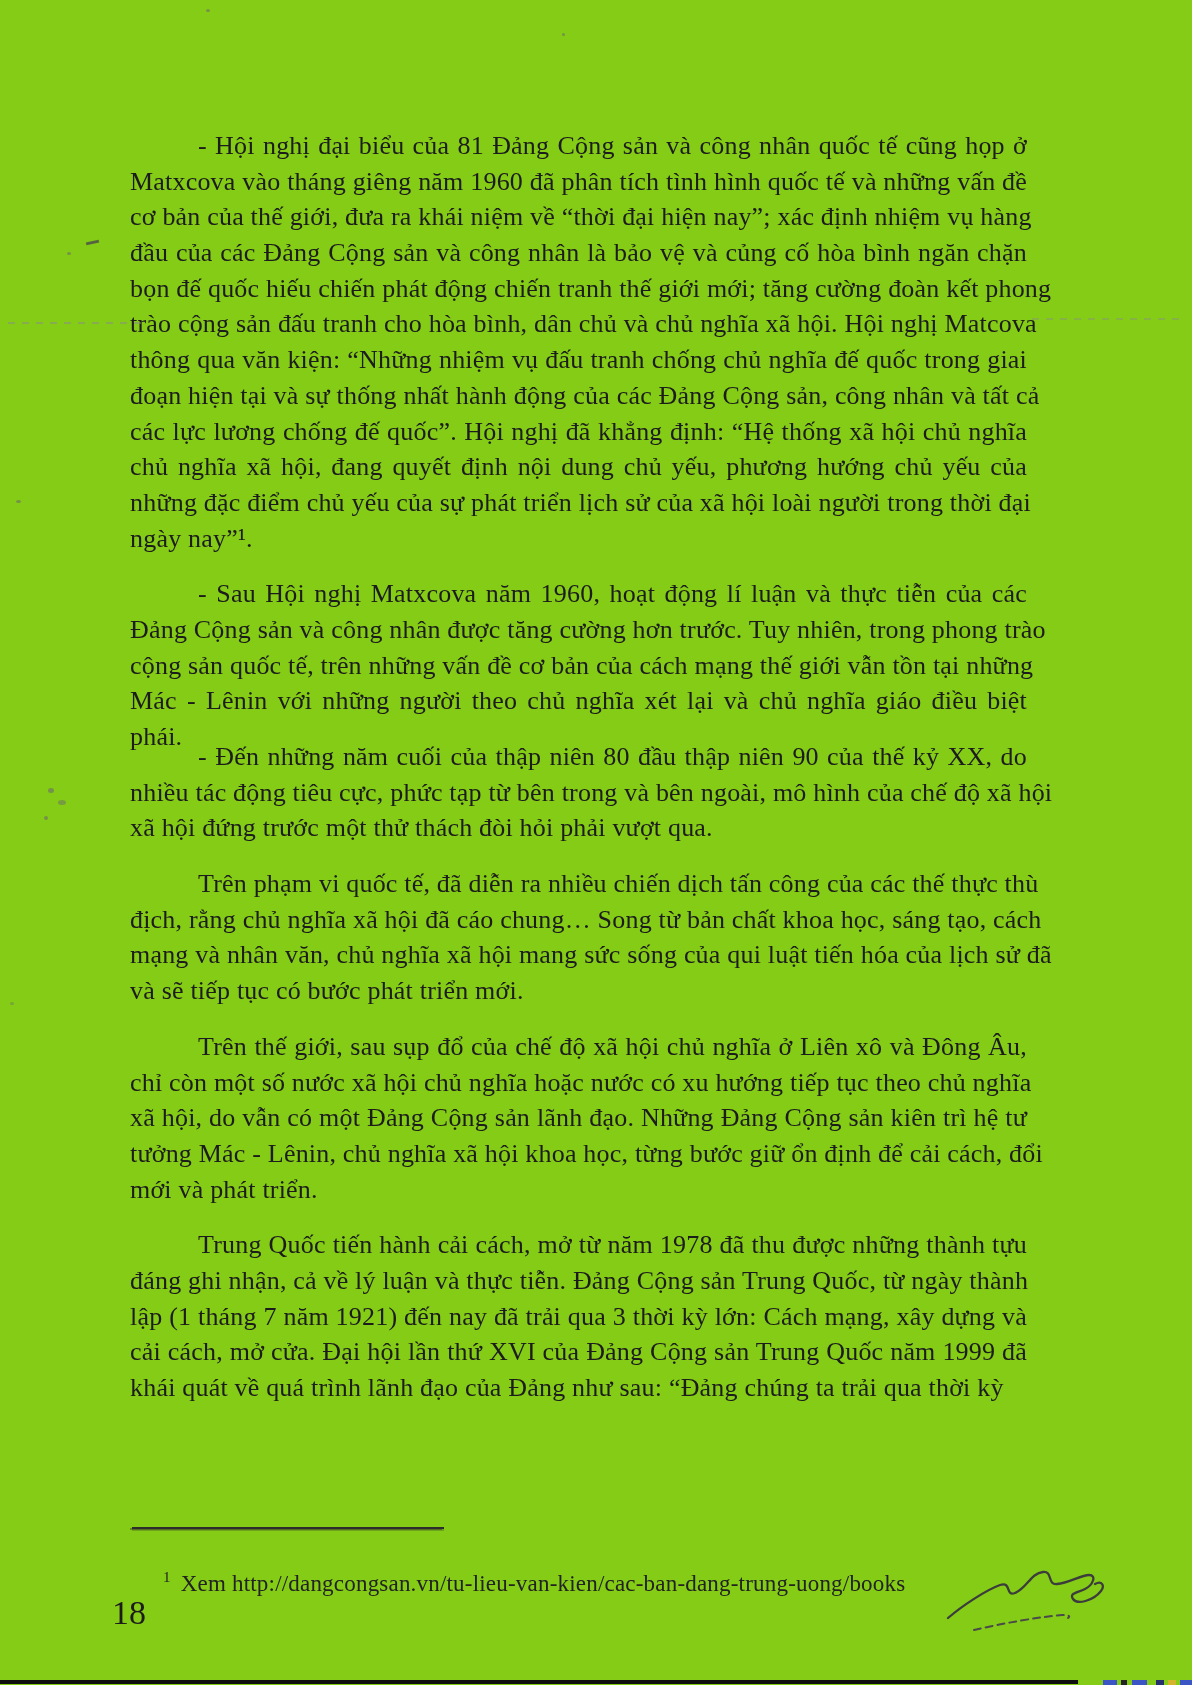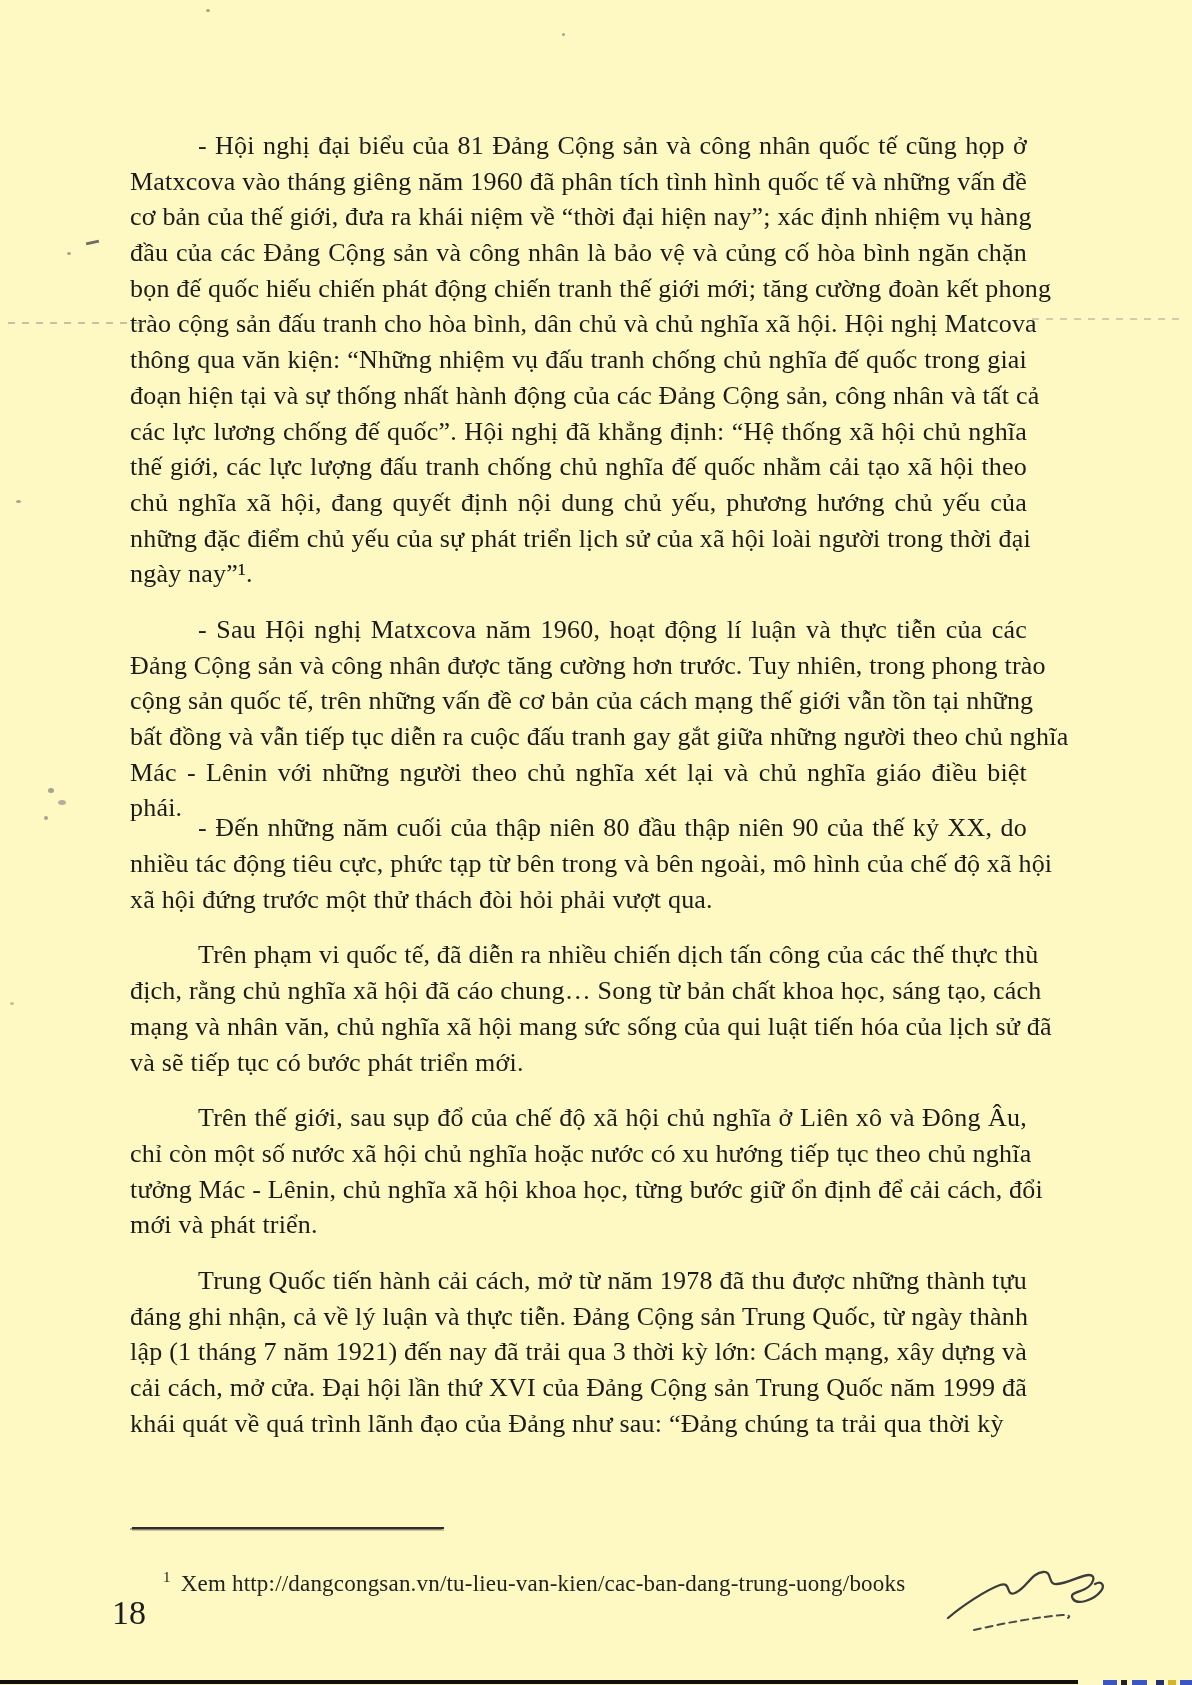--- a/index.html
+++ b/index.html
@@ -1,19 +1,19 @@
 <!DOCTYPE html>
 <html><head>
 <meta charset="utf-8">
 <style>
   html,body{margin:0;padding:0;background:#e8e8e8;}
   .page{
     position:relative;
     width:1192px;height:1685px;
-    background:#fef9c3;
+    background:#84cc16;
     overflow:hidden;
     font-family:"Liberation Serif","DejaVu Serif",serif;
     color:#1c1c1c;
   }
   .textblock{
     position:absolute;
     left:130px;top:128px;
     width:897px;
   }
   .para{margin:0 0 20px 0;}
@@ -66,46 +66,45 @@
       <div class="para">
         <div class="line indent">- Hội nghị đại biểu của 81 Đảng Cộng sản và công nhân quốc tế cũng họp ở</div>
         <div class="line">Matxcova vào tháng giêng năm 1960 đã phân tích tình hình quốc tế và những vấn đề</div>
         <div class="line">cơ bản của thế giới, đưa ra khái niệm về “thời đại hiện nay”; xác định nhiệm vụ hàng</div>
         <div class="line">đầu của các Đảng Cộng sản và công nhân là bảo vệ và củng cố hòa bình ngăn chặn</div>
         <div class="line">bọn đế quốc hiếu chiến phát động chiến tranh thế giới mới; tăng cường đoàn kết phong</div>
         <div class="line">trào cộng sản đấu tranh cho hòa bình, dân chủ và chủ nghĩa xã hội. Hội nghị Matcova</div>
         <div class="line">thông qua văn kiện: “Những nhiệm vụ đấu tranh chống chủ nghĩa đế quốc trong giai</div>
         <div class="line">đoạn hiện tại và sự thống nhất hành động của các Đảng Cộng sản, công nhân và tất cả</div>
         <div class="line">các lực lương chống đế quốc”.  Hội nghị đã khẳng định: “Hệ thống xã hội chủ nghĩa</div>
-        <div class="line">thế giới, các lực lượng đấu tranh chống chủ nghĩa đế quốc nhằm cải tạo xã hội theo</div>
         <div class="line">chủ nghĩa xã hội, đang quyết định nội dung chủ yếu, phương hướng chủ yếu của</div>
         <div class="line">những đặc điểm chủ yếu của sự phát triển lịch sử của xã hội loài người trong thời đại</div>
         <div class="line last">ngày nay”¹.</div>
       </div>
       <div class="para">
         <div class="line indent">- Sau Hội nghị Matxcova năm 1960, hoạt động lí luận và thực tiễn của các</div>
         <div class="line">Đảng Cộng sản và công nhân được tăng cường hơn trước. Tuy nhiên, trong phong trào</div>
         <div class="line">cộng sản quốc tế, trên những vấn đề cơ bản của cách mạng thế giới vẫn tồn tại những</div>
-        <div class="line">bất đồng và vẫn tiếp tục diễn ra cuộc đấu tranh gay gắt giữa những người theo chủ nghĩa</div>
         <div class="line last">Mác - Lênin với những người theo chủ nghĩa xét lại và chủ nghĩa giáo điều biệt phái.</div>
       </div>
       <div class="para">
         <div class="line indent">- Đến những năm cuối của thập niên 80 đầu thập niên 90 của thế kỷ XX, do</div>
         <div class="line">nhiều tác động tiêu cực, phức tạp từ bên trong và bên ngoài, mô hình của chế độ xã hội</div>
         <div class="line last">xã hội đứng trước một thử thách đòi hỏi phải vượt qua.</div>
       </div>
       <div class="para">
         <div class="line indent">Trên phạm vi quốc tế, đã diễn ra nhiều chiến dịch tấn công của các thế thực thù</div>
         <div class="line">địch, rằng chủ nghĩa xã hội đã cáo chung… Song từ bản chất khoa học, sáng tạo, cách</div>
         <div class="line">mạng và nhân văn, chủ nghĩa xã hội mang sức sống của qui luật tiến hóa của lịch sử đã</div>
         <div class="line last">và sẽ tiếp tục có bước phát triển mới.</div>
       </div>
       <div class="para">
         <div class="line indent">Trên thế giới, sau sụp đổ của chế độ xã hội chủ nghĩa ở Liên xô và Đông Âu,</div>
         <div class="line">chỉ còn một số nước xã hội chủ nghĩa hoặc nước có xu hướng tiếp tục theo chủ nghĩa</div>
+        <div class="line">xã hội, do vẫn có một Đảng Cộng sản lãnh đạo. Những Đảng Cộng sản kiên trì hệ tư</div>
         <div class="line">tưởng Mác - Lênin, chủ nghĩa xã hội khoa học, từng bước giữ ổn định để cải cách, đổi</div>
         <div class="line last">mới và phát triển.</div>
       </div>
       <div class="para">
         <div class="line indent">Trung Quốc tiến hành cải cách, mở từ năm 1978 đã thu được những thành tựu</div>
         <div class="line">đáng ghi nhận, cả về lý luận và thực tiễn. Đảng Cộng sản Trung Quốc, từ ngày thành</div>
         <div class="line">lập (1 tháng 7 năm 1921) đến nay đã trải qua 3 thời kỳ lớn: Cách mạng, xây dựng và</div>
         <div class="line">cải cách, mở cửa. Đại hội lần thứ XVI của Đảng Cộng sản Trung Quốc năm 1999 đã</div>
         <div class="line last">khái quát về quá trình lãnh đạo của Đảng như sau: “Đảng chúng ta trải qua thời kỳ</div>
       </div>

